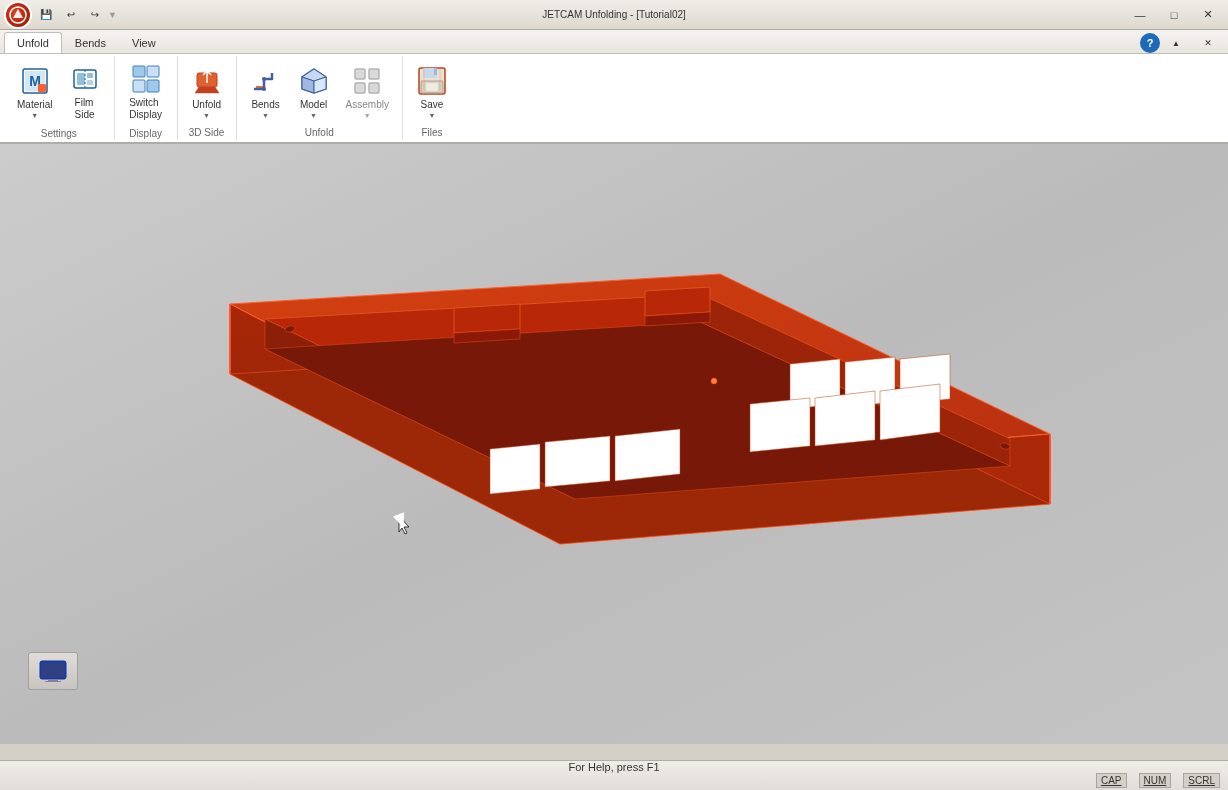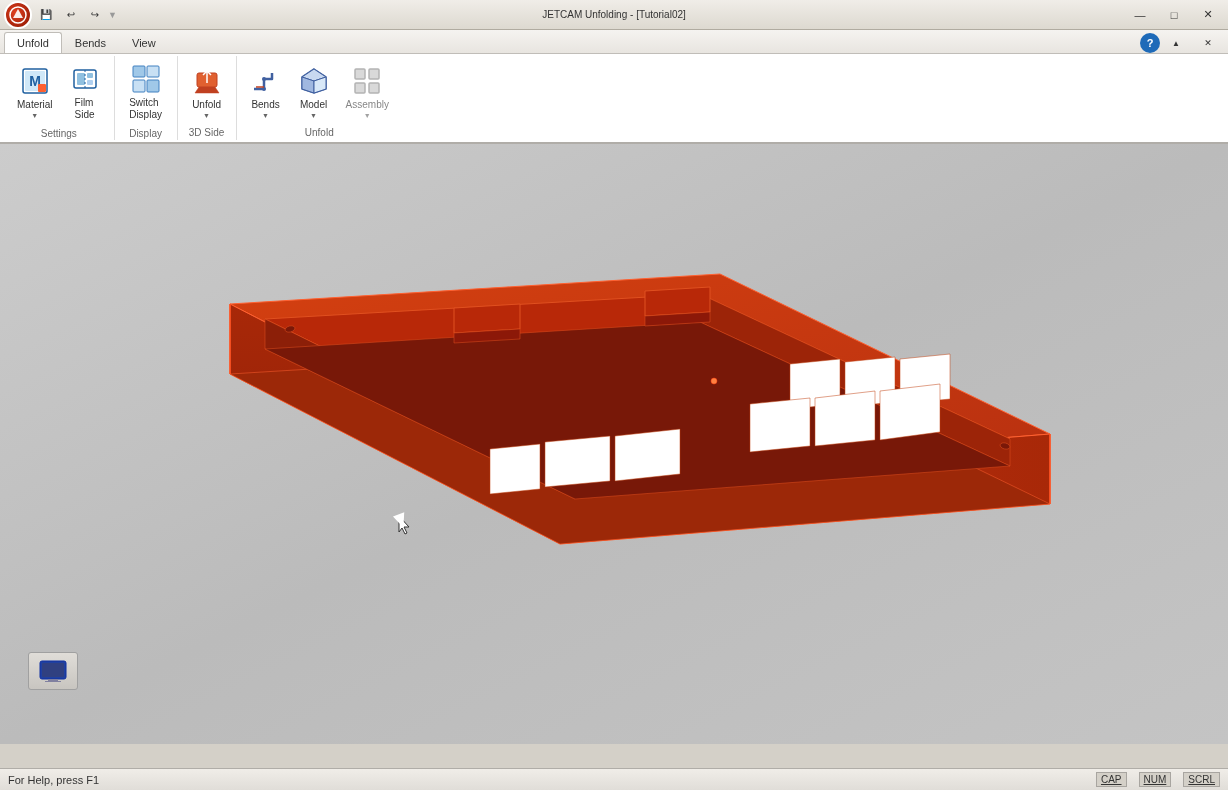--- a/index.html
+++ b/index.html
@@ -185,28 +185,29 @@
       border-left: 6px solid transparent;
       border-right: 6px solid transparent;
       border-top: 14px solid white;
       transform: rotate(-20deg);
       top: 0; left: 0;
     }
 
     
     .status-bar {
       width: 100%;
-      height: 22px;
+      height: 30px;
       background: linear-gradient(to bottom, #f0ede8, #e0ddd8);
       border-top: 1px solid #b0ada8;
       display: flex;
       align-items: center;
       padding: 0 8px;
       font-size: 11px;
       color: #333;
+      flex-direction: column;
     }
     .status-right {
       margin-left: auto;
       display: flex; gap: 12px; text-decoration: underline;
     }
     .status-indicator {
       padding: 1px 4px;
       background: #d4d0c8;
       border: 1px solid #a8a5a0;
       font-size: 10px;
@@ -366,20 +367,40 @@
             <rect x="18" y="18" width="10" height="10" rx="1" fill="#c0c0c0" stroke="#808080" stroke-width="1.5"></rect>
           </svg>
         </div>
         <div class="ribbon-btn-label">Assembly</div>
         <div class="dropdown-arrow">▼</div>
       </div>
     </div>
     <div class="ribbon-group-label">Unfold</div>
   </div>
 
+  <div class="ribbon-group">
+    <div class="ribbon-group-btns">
+      <div class="ribbon-btn-large">
+        <div class="ribbon-btn-icon icon-save">
+          <svg width="32" height="32" viewBox="0 0 32 32">
+            <rect x="3" y="3" width="26" height="26" rx="2" fill="#e8e0d0" stroke="#c04020" stroke-width="1.5"></rect>
+            <rect x="7" y="3" width="14" height="10" rx="0" fill="#c8d8e8"></rect>
+            <rect x="18" y="3" width="3" height="7" rx="0" fill="#a0b8d0"></rect>
+            <rect x="5" y="16" width="22" height="12" rx="1" fill="#d8d0c0" stroke="#b0a090" stroke-width="1"></rect>
+            <rect x="10" y="18" width="12" height="8" rx="1" fill="#f0ebe0"></rect>
+            <path d="M8 26 L8 3" stroke="#c04020" stroke-width="0.5" opacity="0.3"></path>
+            <path d="M24 26 L24 3" stroke="#c04020" stroke-width="0.5" opacity="0.3"></path>
+          </svg>
+        </div>
+        <div class="ribbon-btn-label">Save</div>
+        <div class="dropdown-arrow">▼</div>
+      </div>
+    </div>
+    <div class="ribbon-group-label">Files</div>
+  </div>
 
 </div>
 
 <div class="main-canvas">
   <svg class="model-svg" viewBox="0 0 1228 600" xmlns="http://www.w3.org/2000/svg">
 
     <defs>
       <linearGradient id="bgGrad" x1="0%" y1="0%" x2="100%" y2="100%">
         <stop offset="0%" style="stop-color:#cccccc;stop-opacity:1"></stop>
         <stop offset="50%" style="stop-color:#bbbbbb;stop-opacity:1"></stop>

